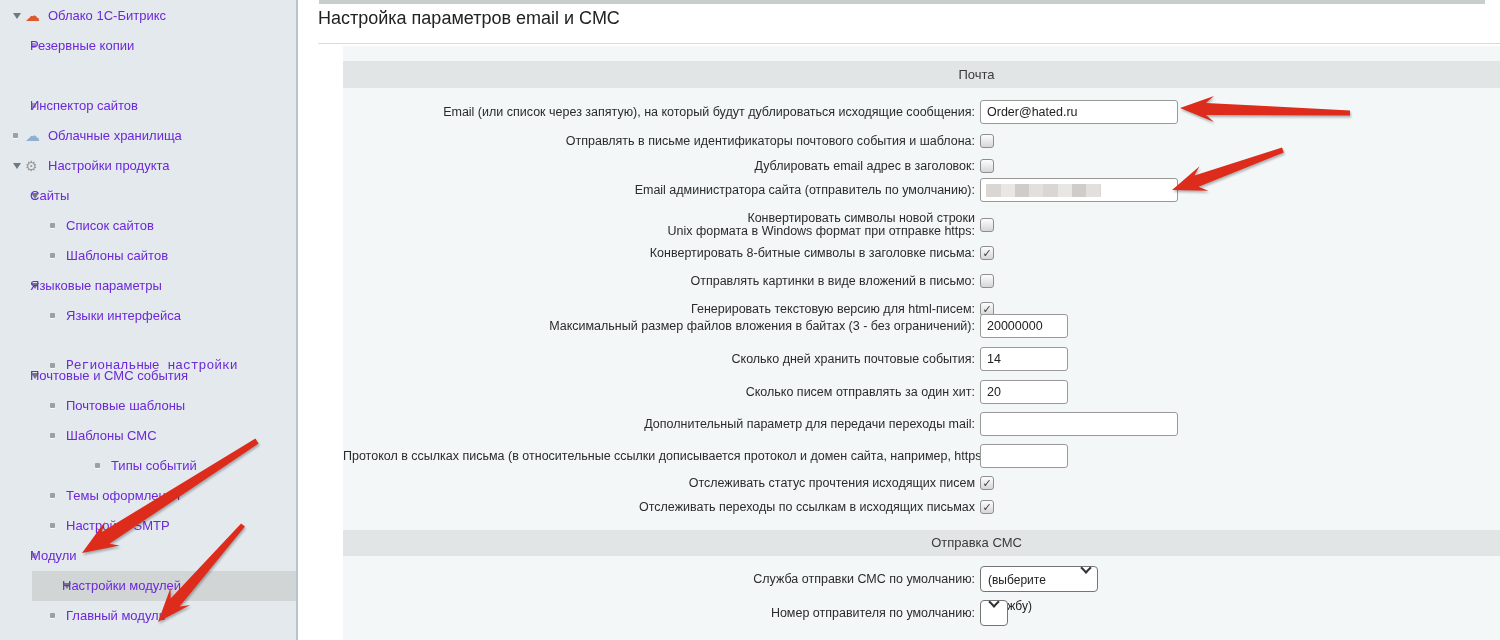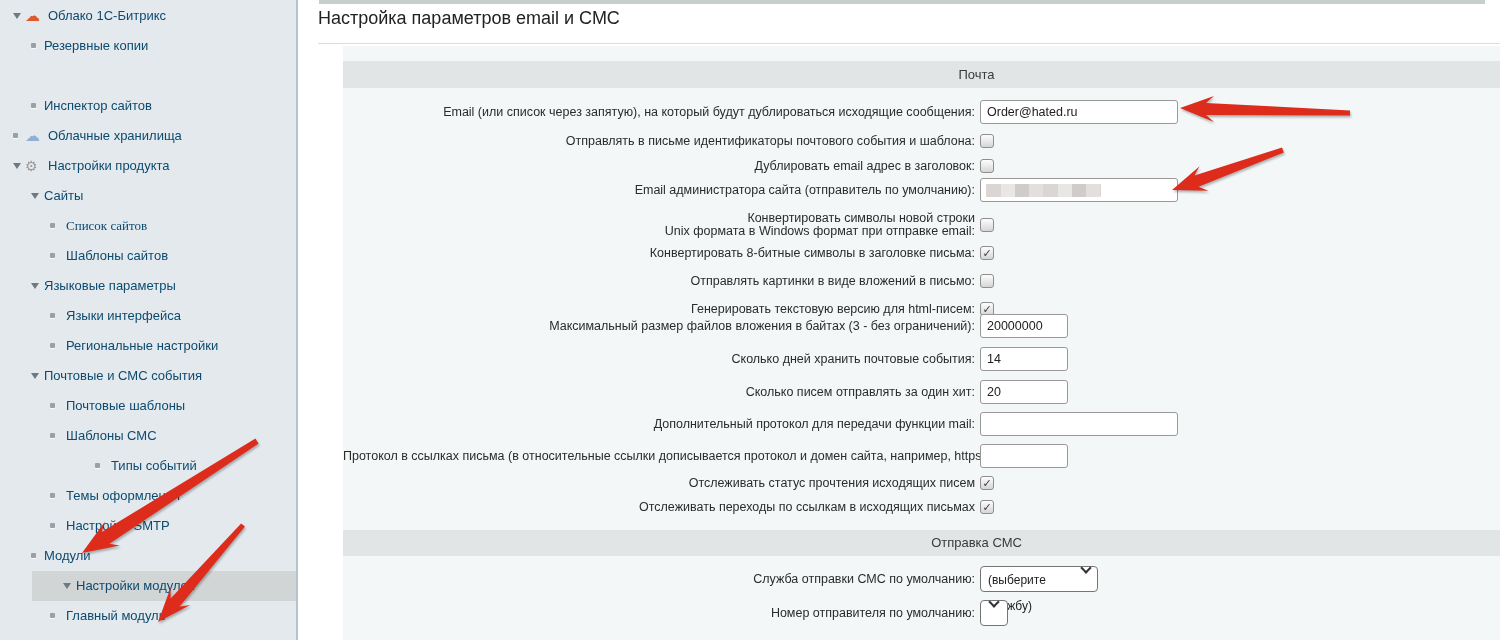--- a/index.html
+++ b/index.html
@@ -4,22 +4,22 @@
 <style>
   html,body{margin:0;padding:0;background:#fff;}
   #app{position:relative;width:1500px;height:640px;overflow:hidden;
        font-family:"Liberation Sans","DejaVu Sans",sans-serif;background:#fff;}
 
   
   .sidebar{position:absolute;left:0;top:0;width:296px;height:640px;
            background:#e3e9ed;border-right:2px solid #b7c4cb;}
   .tree-item{position:absolute;left:0;right:0;height:30px;line-height:30px;cursor:pointer;}
   .tree-item.selected{background:#d2d5d6;}
-  .tlabel{position:absolute;font-size:13px;color:#0c4a6e;white-space:nowrap;line-height:30px;}
-  .lvl0 .tlabel{left:48px;} .lvl1 .tlabel{left:44px;} .lvl2 .tlabel{left:66px;}
+  .tlabel{position:absolute;font-size:13px;color:#6d28d9;white-space:nowrap;line-height:30px;}
+  .lvl0 .tlabel{left:48px;} .lvl1 .tlabel{left:30px;} .lvl2 .tlabel{left:66px;}
   .marker{position:absolute;top:50%;}
   .marker.arrow{width:0;height:0;border-left:4.5px solid transparent;
                 border-right:4.5px solid transparent;border-top:6px solid #6e7a81;margin-top:-3px;}
   .marker.dot{width:5px;height:5px;background:#9aa1a6;border-radius:1px;margin-top:-3px;
               box-shadow:0 1px 0 rgba(255,255,255,.8);}
   .lvl0 .marker{left:13px;} .lvl1 .marker{left:31px;} .lvl2 .marker{left:50px;}
   .ticon{position:absolute;left:25px;top:0;line-height:30px;font-size:15px;}
   .ticon.bitrix-cloud{color:#dd5a2f;}
   .ticon.cloud-storage{color:#8fb0d2;}
   .ticon.gear{color:#9a9a9a;font-size:14px;}
@@ -87,37 +87,37 @@
       </div>
       <div class="tree-item lvl0" style="top: 151px;">
         <span class="marker arrow"></span>
         <span class="ticon gear">⚙</span>
         <span class="tlabel">Настройки продукта</span>
       </div>
       <div class="tree-item lvl1" style="top: 181px;">
         <span class="marker arrow"></span>
         <span class="tlabel">Сайты</span>
       </div>
-      <div class="tree-item lvl2" style="top: 211px; font-family: Liberation Serif, serif;">
+      <div class="tree-item lvl2" style="top: 211px;">
         <span class="marker dot"></span>
         <span class="tlabel">Список сайтов</span>
       </div>
       <div class="tree-item lvl2" style="top: 241px;">
         <span class="marker dot"></span>
         <span class="tlabel">Шаблоны сайтов</span>
       </div>
       <div class="tree-item lvl2" style="top: 301px;">
         <span class="marker dot"></span>
         <span class="tlabel">Языки интерфейса</span>
       </div>
       <div class="tree-item lvl1" style="top: 271px;">
         <span class="marker arrow"></span>
         <span class="tlabel">Языковые параметры</span>
       </div>
-      <div class="tree-item lvl2" style="top: 331px;">
+      <div class="tree-item lvl2" style="top: 351px; font-family: Liberation Mono, monospace;">
         <span class="marker dot"></span>
         <span class="tlabel">Региональные настройки</span>
       </div>
       <div class="tree-item lvl1" style="top: 361px;">
         <span class="marker arrow"></span>
         <span class="tlabel">Почтовые и СМС события</span>
       </div>
       <div class="tree-item lvl2" style="top: 391px;">
         <span class="marker dot"></span>
         <span class="tlabel">Почтовые шаблоны</span>
@@ -177,21 +177,21 @@
   <div class="frow" style="top:178px">
     <div class="flabel">Email администратора сайта (отправитель по умолчанию):</div>
     <div class="input-box fctl">
       <span class="redacted"></span>
     </div>
   </div>
 
   <div class="frow" style="top:211px">
     <div class="flabel two">
       <span>Конвертировать символы новой строки</span>
-      <span>Unix формата в Windows формат при отправке email:</span>
+      <span>Unix формата в Windows формат при отправке https:</span>
     </div>
     <span class="cb" style="top:7px"></span>
   </div>
 
   <div class="frow" style="top:241px">
     <div class="flabel">Конвертировать 8-битные символы в заголовке письма:</div>
     <span class="cb checked" style="top:5px">✓</span>
   </div>
 
   <div class="frow" style="top:269px">
@@ -213,21 +213,21 @@
     <div class="flabel">Сколько дней хранить почтовые события:</div>
     <input class="txt w-sm fctl" value="14" style="">
   </div>
 
   <div class="frow" style="top:380px">
     <div class="flabel">Сколько писем отправлять за один хит:</div>
     <input class="txt w-sm fctl" value="20" style="">
   </div>
 
   <div class="frow" style="top:412px">
-    <div class="flabel">Дополнительный протокол для передачи функции mail:</div>
+    <div class="flabel">Дополнительный параметр для передачи переходы mail:</div>
     <input class="txt w-wide fctl" value="" style="">
   </div>
 
   <div class="frow" style="top:444px">
     <div class="flabel">Протокол в ссылках письма (в относительные ссылки дописывается протокол и домен сайта, например, https):</div>
     <input class="txt w-sm fctl" value="" style="">
   </div>
 
   <div class="frow" style="top:471px">
     <div class="flabel">Отслеживать статус прочтения исходящих писем</div>

